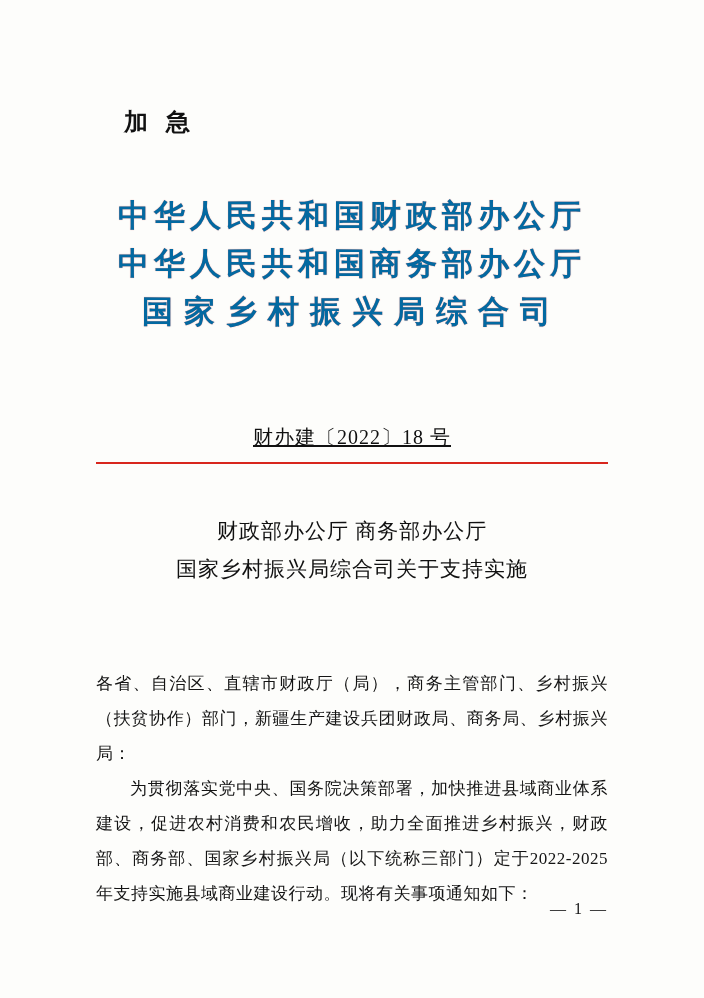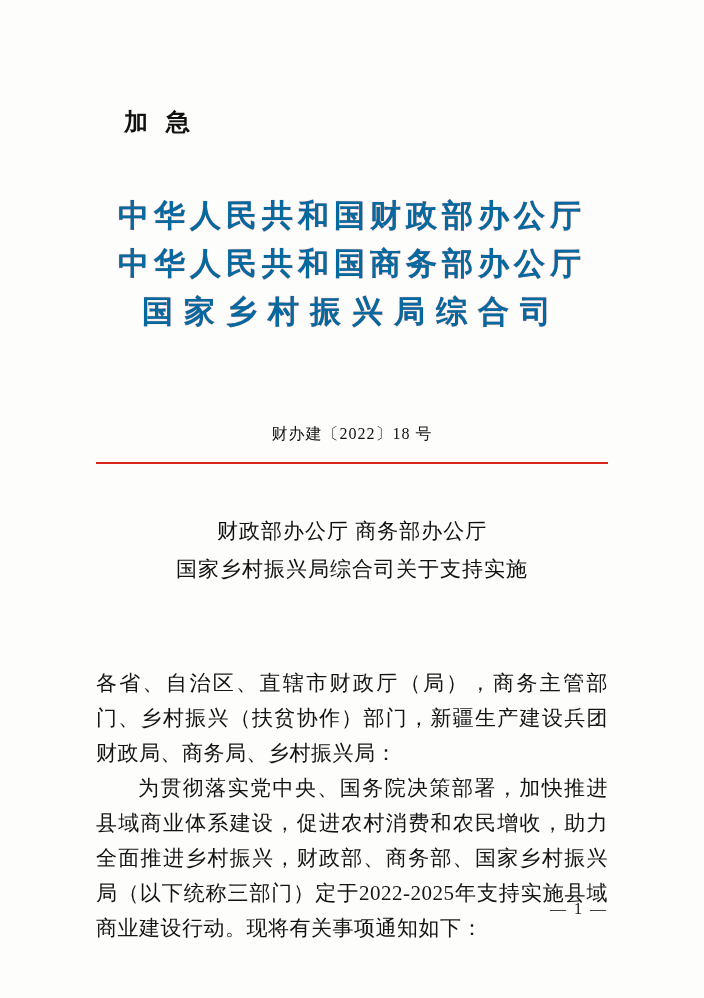--- a/index.html
+++ b/index.html
@@ -60,23 +60,24 @@
     font-size: 31px;
   }
 
   
   .docnum {
     position: absolute;
     top: 424px;
     left: 0;
     right: 0;
     text-align: center;
-    font-size: 16px;
+    font-size: 20px;
     letter-spacing: 1px;
     color: #111;
+    text-decoration: underline;
   }
 
   
   .red-rule {
     position: absolute;
     top: 462px;
     left: 96px;
     width: 512px;
     height: 2px;
     background: #d8261d;
@@ -99,21 +100,21 @@
   }
 
   
   .body-block {
     position: absolute;
     top: 666px;
     left: 96px;
     width: 512px;
   }
   .body-p {
-    font-size: 21px;
+    font-size: 17px;
     line-height: 35px;
     letter-spacing: 0.5px;
     text-align: justify;
     text-justify: inter-ideograph;
     color: #141414;
     margin: 0;
   }
   .indent {
     text-indent: 2em;
   }

